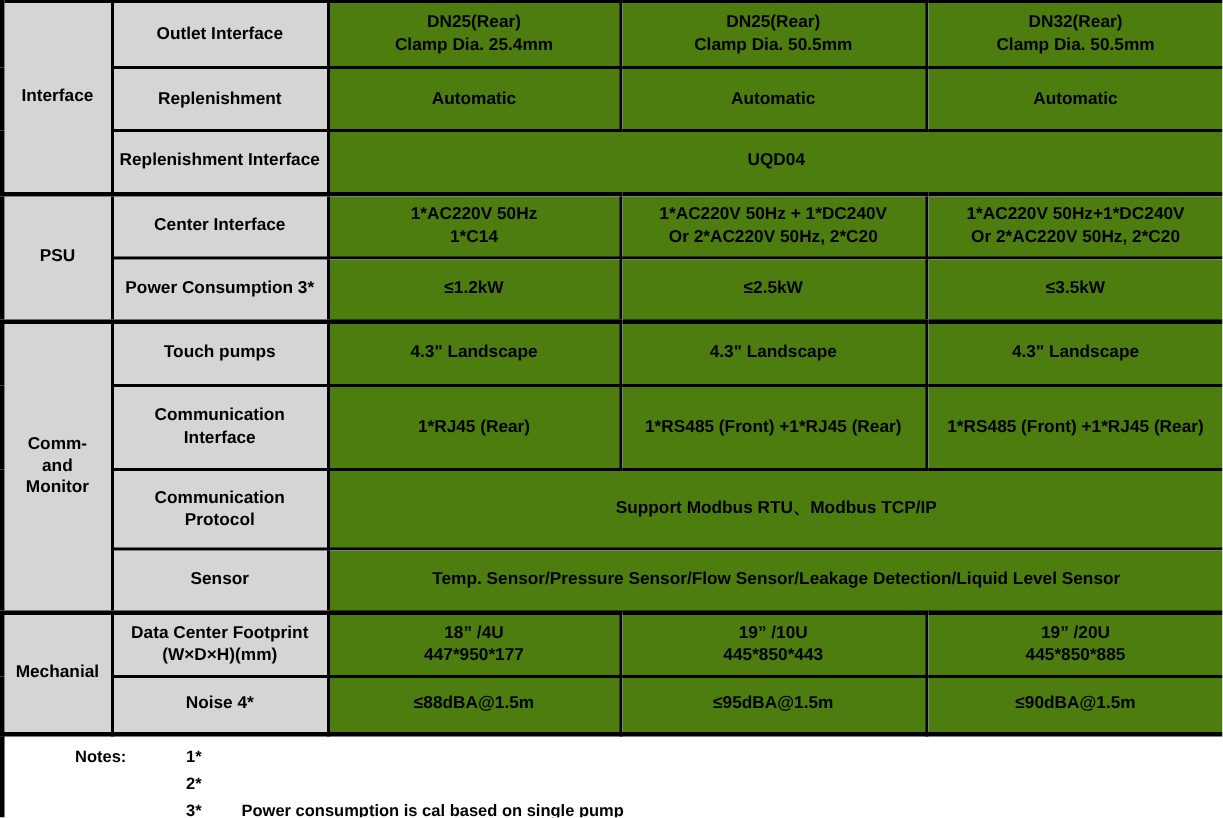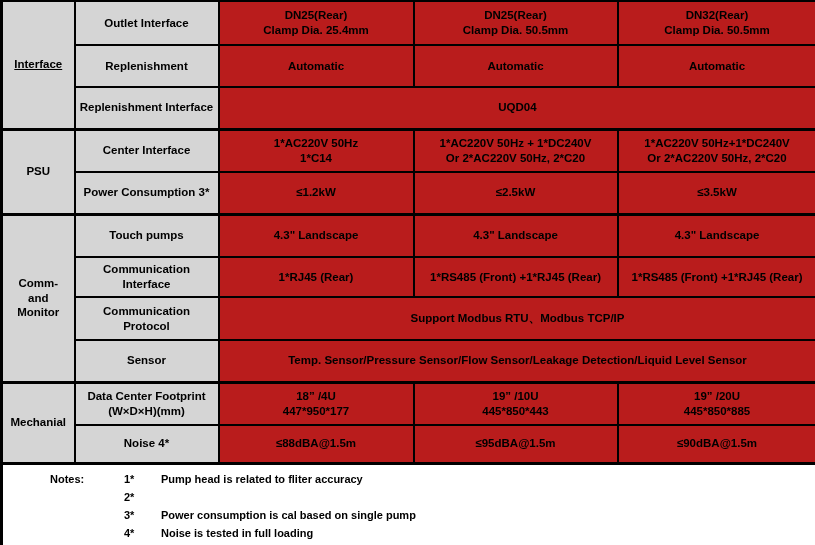--- a/index.html
+++ b/index.html
@@ -26,31 +26,31 @@
     border-bottom: 3px solid #000;
     border-left: 3px solid #000;
   }
   table.spec td {
     border: 2px solid #000;
     text-align: center;
     vertical-align: middle;
     font-size: 11.5px;
     line-height: 1.28;
     padding: 0 4px;
-    background: #b91c1c;
+    background: #4d7c0f;
     overflow: hidden;
   }
   table.spec td.hdr {
     background: #d5d5d5;
     text-align: center;
   }
   table.spec tr.sec td {
     border-top: 3px solid #000;
   }
-  td.cat-interface { padding-bottom: 42px; text-decoration: underline; }
+  td.cat-interface { padding-bottom: 42px; }
   td.cat-psu       { padding-top: 22px; }
   td.cat-comm      { padding-bottom: 42px; }
   .notes {
     display: flex;
     align-items: flex-start;
     padding: 7px 0 0 47px;
     font-size: 11px;
     line-height: 15px;
     border-left: 3px solid #000;
     height: 73px;
@@ -143,27 +143,27 @@
       <tr class="sec" style="height:43px">
         <td class="hdr cat-comm" rowspan="4">
           <div>Comm-</div>
           <div>and Monitor</div>
         </td>
         <td class="hdr">Touch pumps</td>
         <td>4.3" Landscape</td>
         <td>4.3" Landscape</td>
         <td>4.3" Landscape</td>
       </tr>
-      <tr style="height:40px">
+      <tr style="height:56px">
         <td class="hdr">Communication Interface</td>
         <td>1*RJ45 (Rear)</td>
         <td>1*RS485 (Front) +1*RJ45 (Rear)</td>
         <td>1*RS485 (Front) +1*RJ45 (Rear)</td>
       </tr>
-      <tr style="height:43px">
+      <tr style="height:53px">
         <td class="hdr">Communication Protocol</td>
         <td colspan="3">Support Modbus RTU、Modbus TCP/IP</td>
       </tr>
       <tr style="height:42px">
         <td class="hdr">Sensor</td>
         <td colspan="3">Temp. Sensor/Pressure Sensor/Flow Sensor/Leakage Detection/Liquid Level Sensor</td>
       </tr>
 
       <tr class="sec" style="height:43px">
         <td class="hdr" rowspan="2">
@@ -193,23 +193,20 @@
         <td>≤90dBA@1.5m</td>
       </tr>
     </tbody>
   </table>
 
   <div class="notes">
     <span class="notes-label">Notes:</span>
     <div class="notes-items">
       <div class="note-item">
         <span class="note-num">1*</span>
-        <div class="note-lines">
-          <div>Pump head is related to fliter accuracy</div>
-        </div>
       </div>
       <div class="note-item">
         <span class="note-num">2*</span>
         <div class="note-lines">
         </div>
       </div>
       <div class="note-item">
         <span class="note-num">3*</span>
         <div class="note-lines">
           <div>Power consumption is cal based on single pump</div>

